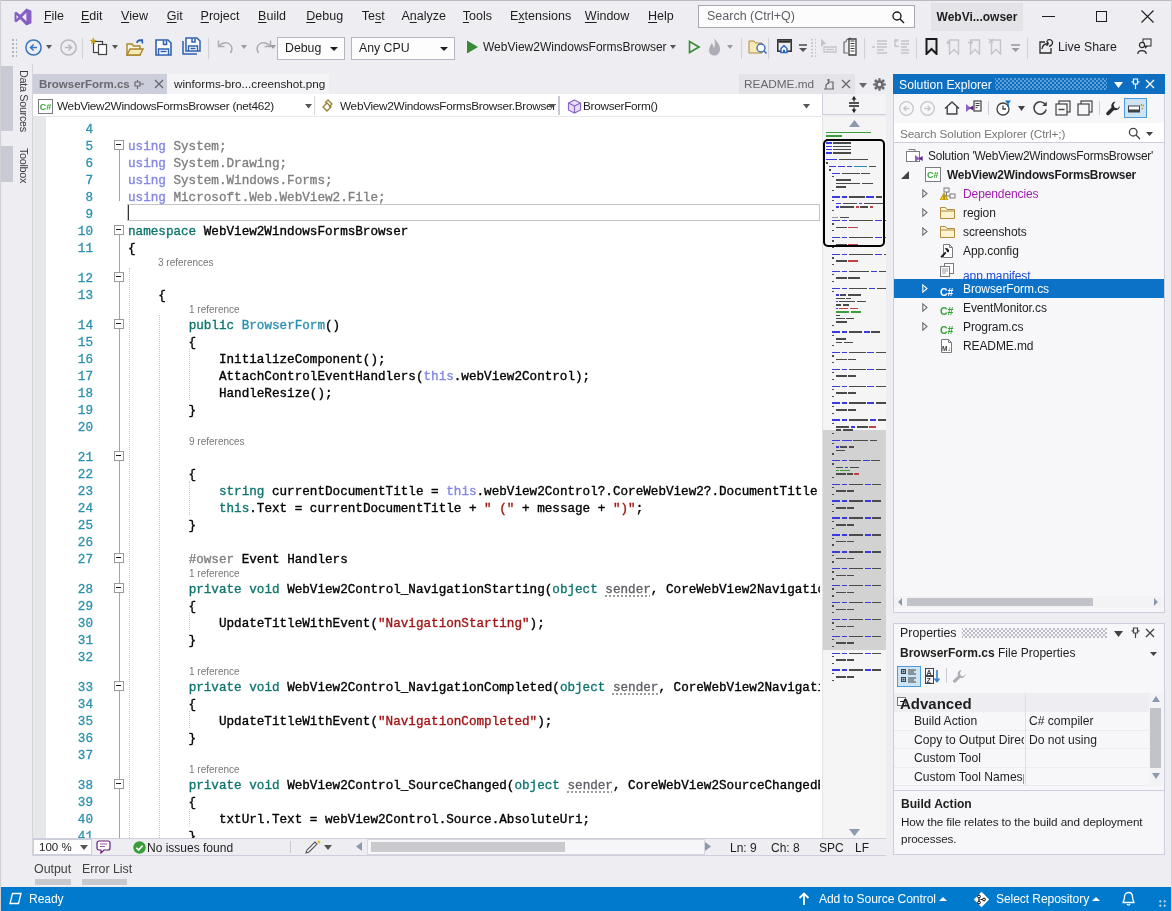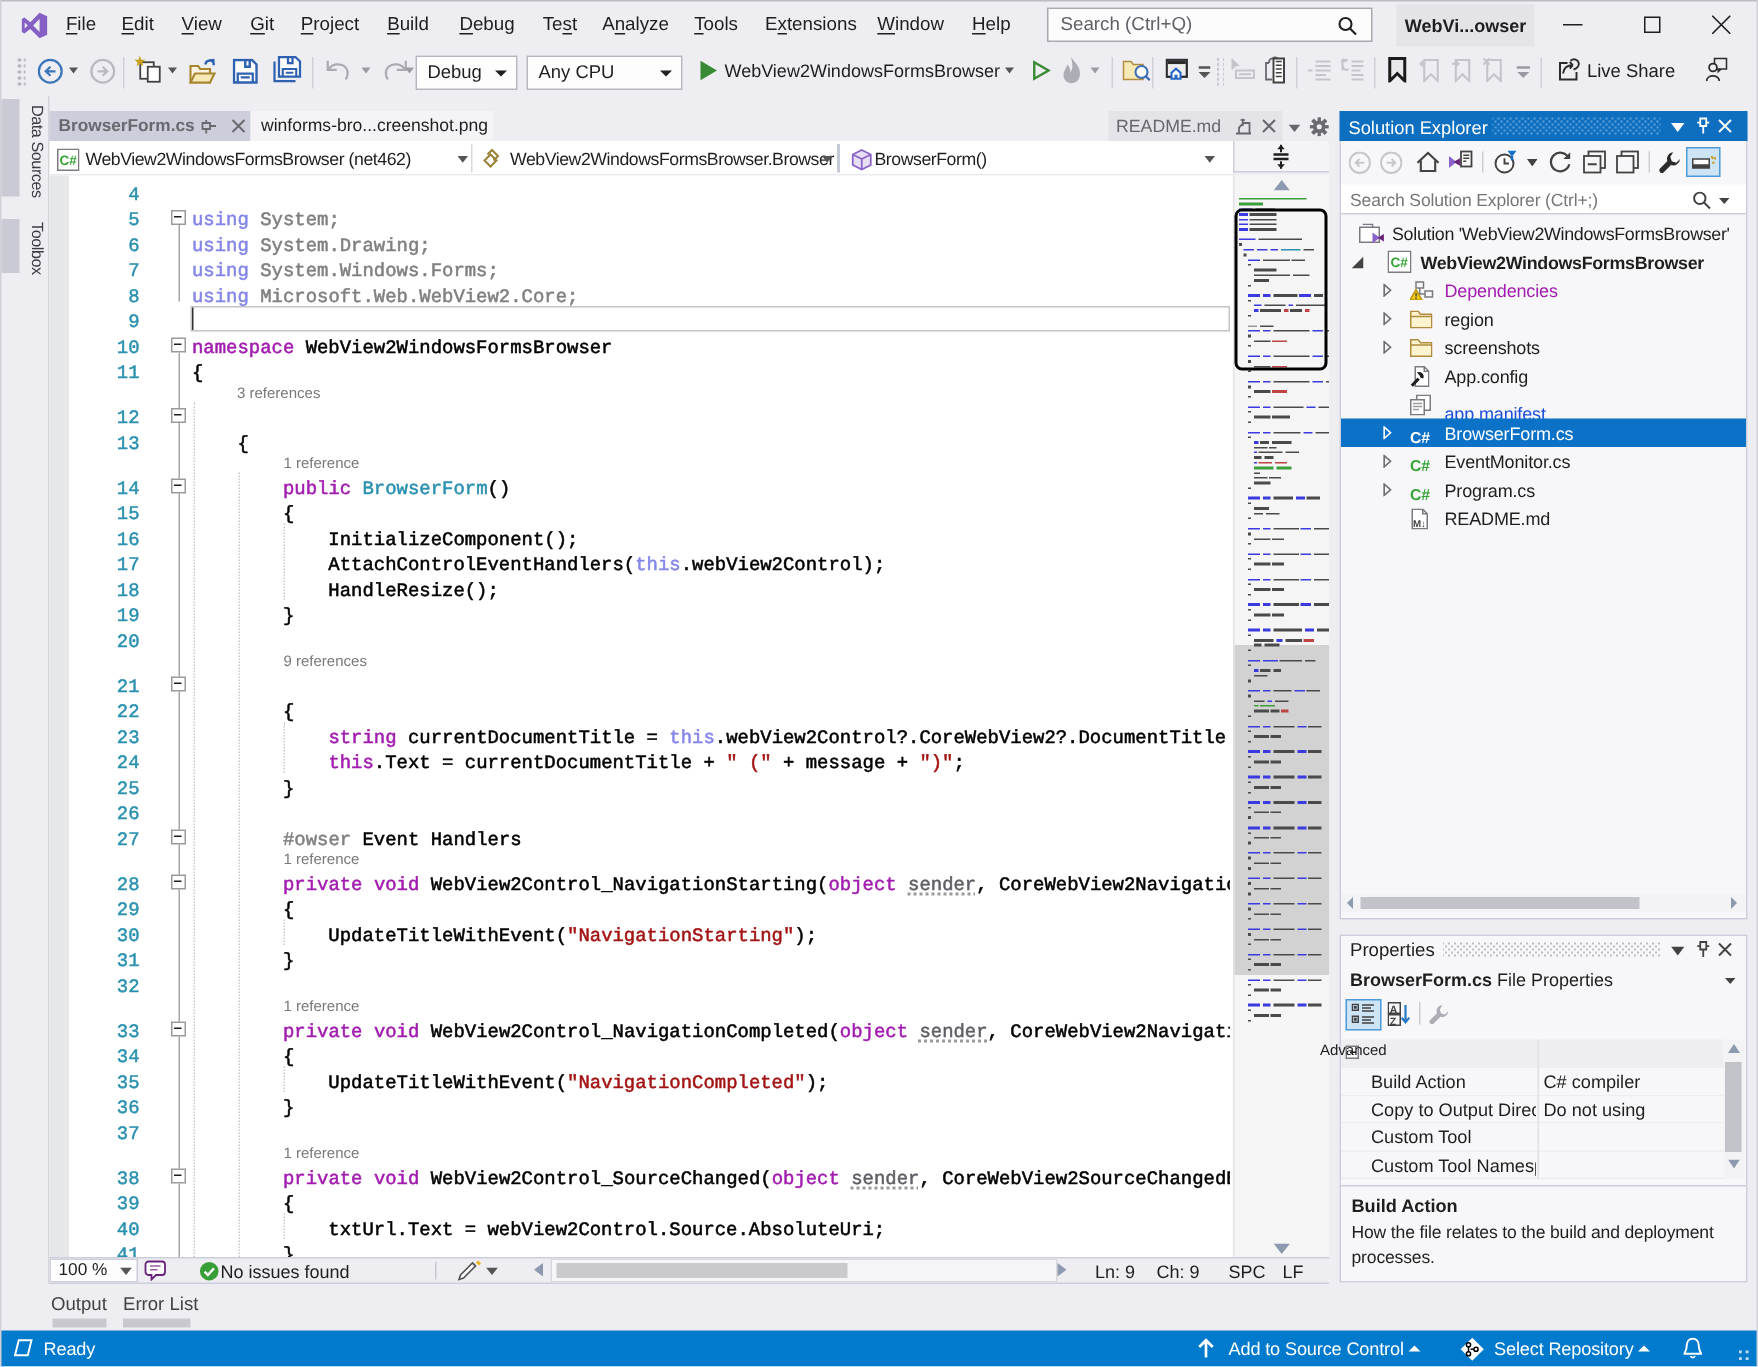--- a/index.html
+++ b/index.html
@@ -23,21 +23,21 @@
 #tabr{left:739px;top:74px;width:116px;height:20px;background:#E4E4E8;color:#66666C;font-size:11.8px;line-height:20px;padding-left:5px;white-space:nowrap}
 
 #nav{left:33px;top:94px;width:789px;height:23px;background:#FFFFFF;border-bottom:1px solid #E8E8EC}
 .navt{top:98.5px;font-size:11.8px;letter-spacing:-0.3px;color:#1E1E1E;white-space:nowrap}
 
 #ed{left:33px;top:117px;width:853px;height:721px;background:#FFFFFF}
 #bpmargin{left:33px;top:117px;width:13px;height:721px;background:#E6E7E8}
 .ln{position:absolute;left:46px;width:47px;text-align:right;color:#2B91AF;font-size:12.63px;font-family:"Liberation Mono",monospace;line-height:17px;white-space:pre;-webkit-text-stroke:0.3px}
 .cl{position:absolute;left:128px;font-size:12.63px;font-family:"Liberation Mono",monospace;line-height:17px;white-space:pre;color:#000;-webkit-text-stroke:0.35px}
 .cl span{}
-.k{color:#a21caf}
+.k{color:#0f766e}
 .kf{color:#8486E8}
 .gr{color:#808080}
 .ty{color:#2B91AF}
 .st{color:#A31515}
 .pa{color:#5F5F66;text-decoration:underline dotted 1.5px #9a9a9a;text-underline-offset:3px}
 .lens{position:absolute;font-size:10px;color:#787878}
 .og{position:absolute;left:119px;width:1px;background:#A5A5A5}
 .ob{position:absolute;left:113.5px;width:10px;height:10px;background:#fff;border:1px solid #9a9a9a;color:#1e1e1e}
 .ob:after{content:"";position:absolute;left:1.5px;top:3.5px;width:5px;height:1px;background:#1e1e1e}
 .ig{position:absolute;width:1px;border-left:1px dotted #C9C9C9}
@@ -412,21 +412,21 @@
 <div class="ig" style="left:158.8px;top:315.2px;height:522.8px"></div>
 <div class="ig" style="left:189.1px;top:349.2px;height:51.0px"></div>
 <div class="ig" style="left:189.1px;top:481.2px;height:34.0px"></div>
 <div class="ig" style="left:189.1px;top:613.2px;height:17.0px"></div>
 <div class="ig" style="left:189.1px;top:711.2px;height:17.0px"></div>
 <div class="ig" style="left:189.1px;top:809.2px;height:17.0px"></div>
 <div class="abs" style="left:0;top:0;width:820px;height:838px;overflow:hidden">
     <div class="cl" style="top:137.7px"><span class="kf">using</span><span class="gr"> System;</span></div>
     <div class="cl" style="top:154.7px"><span class="kf">using</span><span class="gr"> System.Drawing;</span></div>
     <div class="cl" style="top:171.7px"><span class="kf">using</span><span class="gr"> System.Windows.Forms;</span></div>
-    <div class="cl" style="top:188.7px"><span class="kf">using</span><span class="gr"> Microsoft.Web.WebView2.Core;</span></div>
+    <div class="cl" style="top:188.7px"><span class="kf">using</span><span class="gr"> Microsoft.Web.WebView2.File;</span></div>
     <div class="cl" style="top:222.7px"><span class="k">namespace</span> WebView2WindowsFormsBrowser</div>
     <div class="cl" style="top:239.7px">{</div>
     <div class="cl" style="top:286.7px">    {</div>
     <div class="cl" style="top:316.7px">        <span class="k">public</span> <span class="ty">BrowserForm</span>()</div>
     <div class="cl" style="top:333.7px">        {</div>
     <div class="cl" style="top:350.7px">            InitializeComponent();</div>
     <div class="cl" style="top:367.7px">            AttachControlEventHandlers(<span class="kf">this</span>.webView2Control);</div>
     <div class="cl" style="top:384.7px">            HandleResize();</div>
     <div class="cl" style="top:401.7px">        }</div>
     <div class="cl" style="top:465.7px">        {</div>
@@ -802,21 +802,21 @@
     </svg>
   </div>
 <div class="abs" style="left:367px;top:839px;width:338px;height:16px;background:#F6F6F8;border:1px solid #D8D8DE"></div>
 <div class="abs" style="left:371px;top:842px;width:194px;height:10px;background:#C9C9CE"></div>
 <div class="abs" style="left:704px;top:842px">
     <svg width="8" height="9" viewBox="0 0 8 9">
       <path d="M1 0 L7 4.5 L1 9 Z" fill="#8D99AE"></path>
     </svg>
   </div>
 <div class="abs" style="left:730px;top:841px;font-size:12px">Ln: 9</div>
-<div class="abs" style="left:771px;top:841px;font-size:12px">Ch: 9</div>
+<div class="abs" style="left:771px;top:841px;font-size:12px">Ch: 8</div>
 <div class="abs" style="left:819px;top:841px;font-size:12px">SPC</div>
 <div class="abs" style="left:855px;top:841px;font-size:12px">LF</div>
 <div class="abs" style="left:34px;top:862px;font-size:12.4px;color:#424242">Output</div>
 <div class="abs" style="left:82px;top:862px;font-size:12.4px;color:#424242">Error List</div>
 <div class="abs" style="left:35px;top:879px;width:36px;height:6px;background:#C8C8CE"></div>
 <div class="abs" style="left:82px;top:879px;width:45px;height:6px;background:#C8C8CE"></div>
 <div class="abs" style="left:886px;top:64px;width:286px;height:823px;background:#EEEEF2"></div>
 <div class="abs" style="left:893px;top:74px;width:272px;height:539px;background:#F7F7F9;border:1px solid #CCCEDB"></div>
 <div class="abs" style="left:893px;top:74px;width:272px;height:20px;background:#0E6FC1"></div>
 <div class="abs" style="left:899px;top:77.5px;font-size:12.2px;color:#fff">Solution Explorer</div>
@@ -1088,21 +1088,21 @@
 <div class="abs" style="left:946px;top:668px;width:1px;height:15px;background:#CCCCD4"></div>
 <div class="abs" style="left:952px;top:669px">
     <svg width="15" height="14" viewBox="0 0 15 14">
       <path d="M9.5 1 A4 4 0 0 0 6 6.5 L1.5 11 A1.6 1.6 0 0 0 3.8 13.3 L8.3 8.8 A4 4 0 0 0 13.5 5.2 L11.3 7.4 L8.7 6.6 L7.9 4 Z" fill="#ADADB5"></path>
     </svg>
   </div>
 <div class="abs" style="left:894px;top:693px;width:255px;height:19px;background:#EEEEF2"></div>
 <div class="abs" style="left:897px;top:697px;width:9px;height:9px;background:#fff;border:1px solid #7A7A80">
     <div style="position:absolute;left:1.5px;top:3.2px;width:4px;height:1px;background:#1e1e1e"></div>
   </div>
-<div class="abs" style="left:880px;top:695px;font-size:10px;font-weight:normal">Advanced</div>
+<div class="abs" style="left:900px;top:695px;font-size:15px;font-weight:bold">Advanced</div>
 <div class="abs" style="left:894px;top:712px;width:255px;height:18.5px;background:#F7F7F9;border-bottom:1px solid #EDEDF0"></div>
 <div class="abs" style="left:914px;top:714px;font-size:12.1px;white-space:nowrap;width:110px;overflow:hidden">Build Action</div>
 <div class="abs" style="left:1029px;top:714px;font-size:12.1px">C# compiler</div>
 <div class="abs" style="left:894px;top:730.5px;width:255px;height:18.5px;background:#F7F7F9;border-bottom:1px solid #EDEDF0"></div>
 <div class="abs" style="left:914px;top:732.5px;font-size:12.1px;white-space:nowrap;width:110px;overflow:hidden">Copy to Output Direc</div>
 <div class="abs" style="left:1029px;top:732.5px;font-size:12.1px">Do not using</div>
 <div class="abs" style="left:894px;top:749.0px;width:255px;height:18.5px;background:#F7F7F9;border-bottom:1px solid #EDEDF0"></div>
 <div class="abs" style="left:914px;top:751.0px;font-size:12.1px;white-space:nowrap;width:110px;overflow:hidden">Custom Tool</div>
 <div class="abs" style="left:894px;top:767.5px;width:255px;height:18.5px;background:#F7F7F9;border-bottom:1px solid #EDEDF0"></div>
 <div class="abs" style="left:914px;top:769.5px;font-size:12.1px;white-space:nowrap;width:110px;overflow:hidden">Custom Tool Namesp</div>

